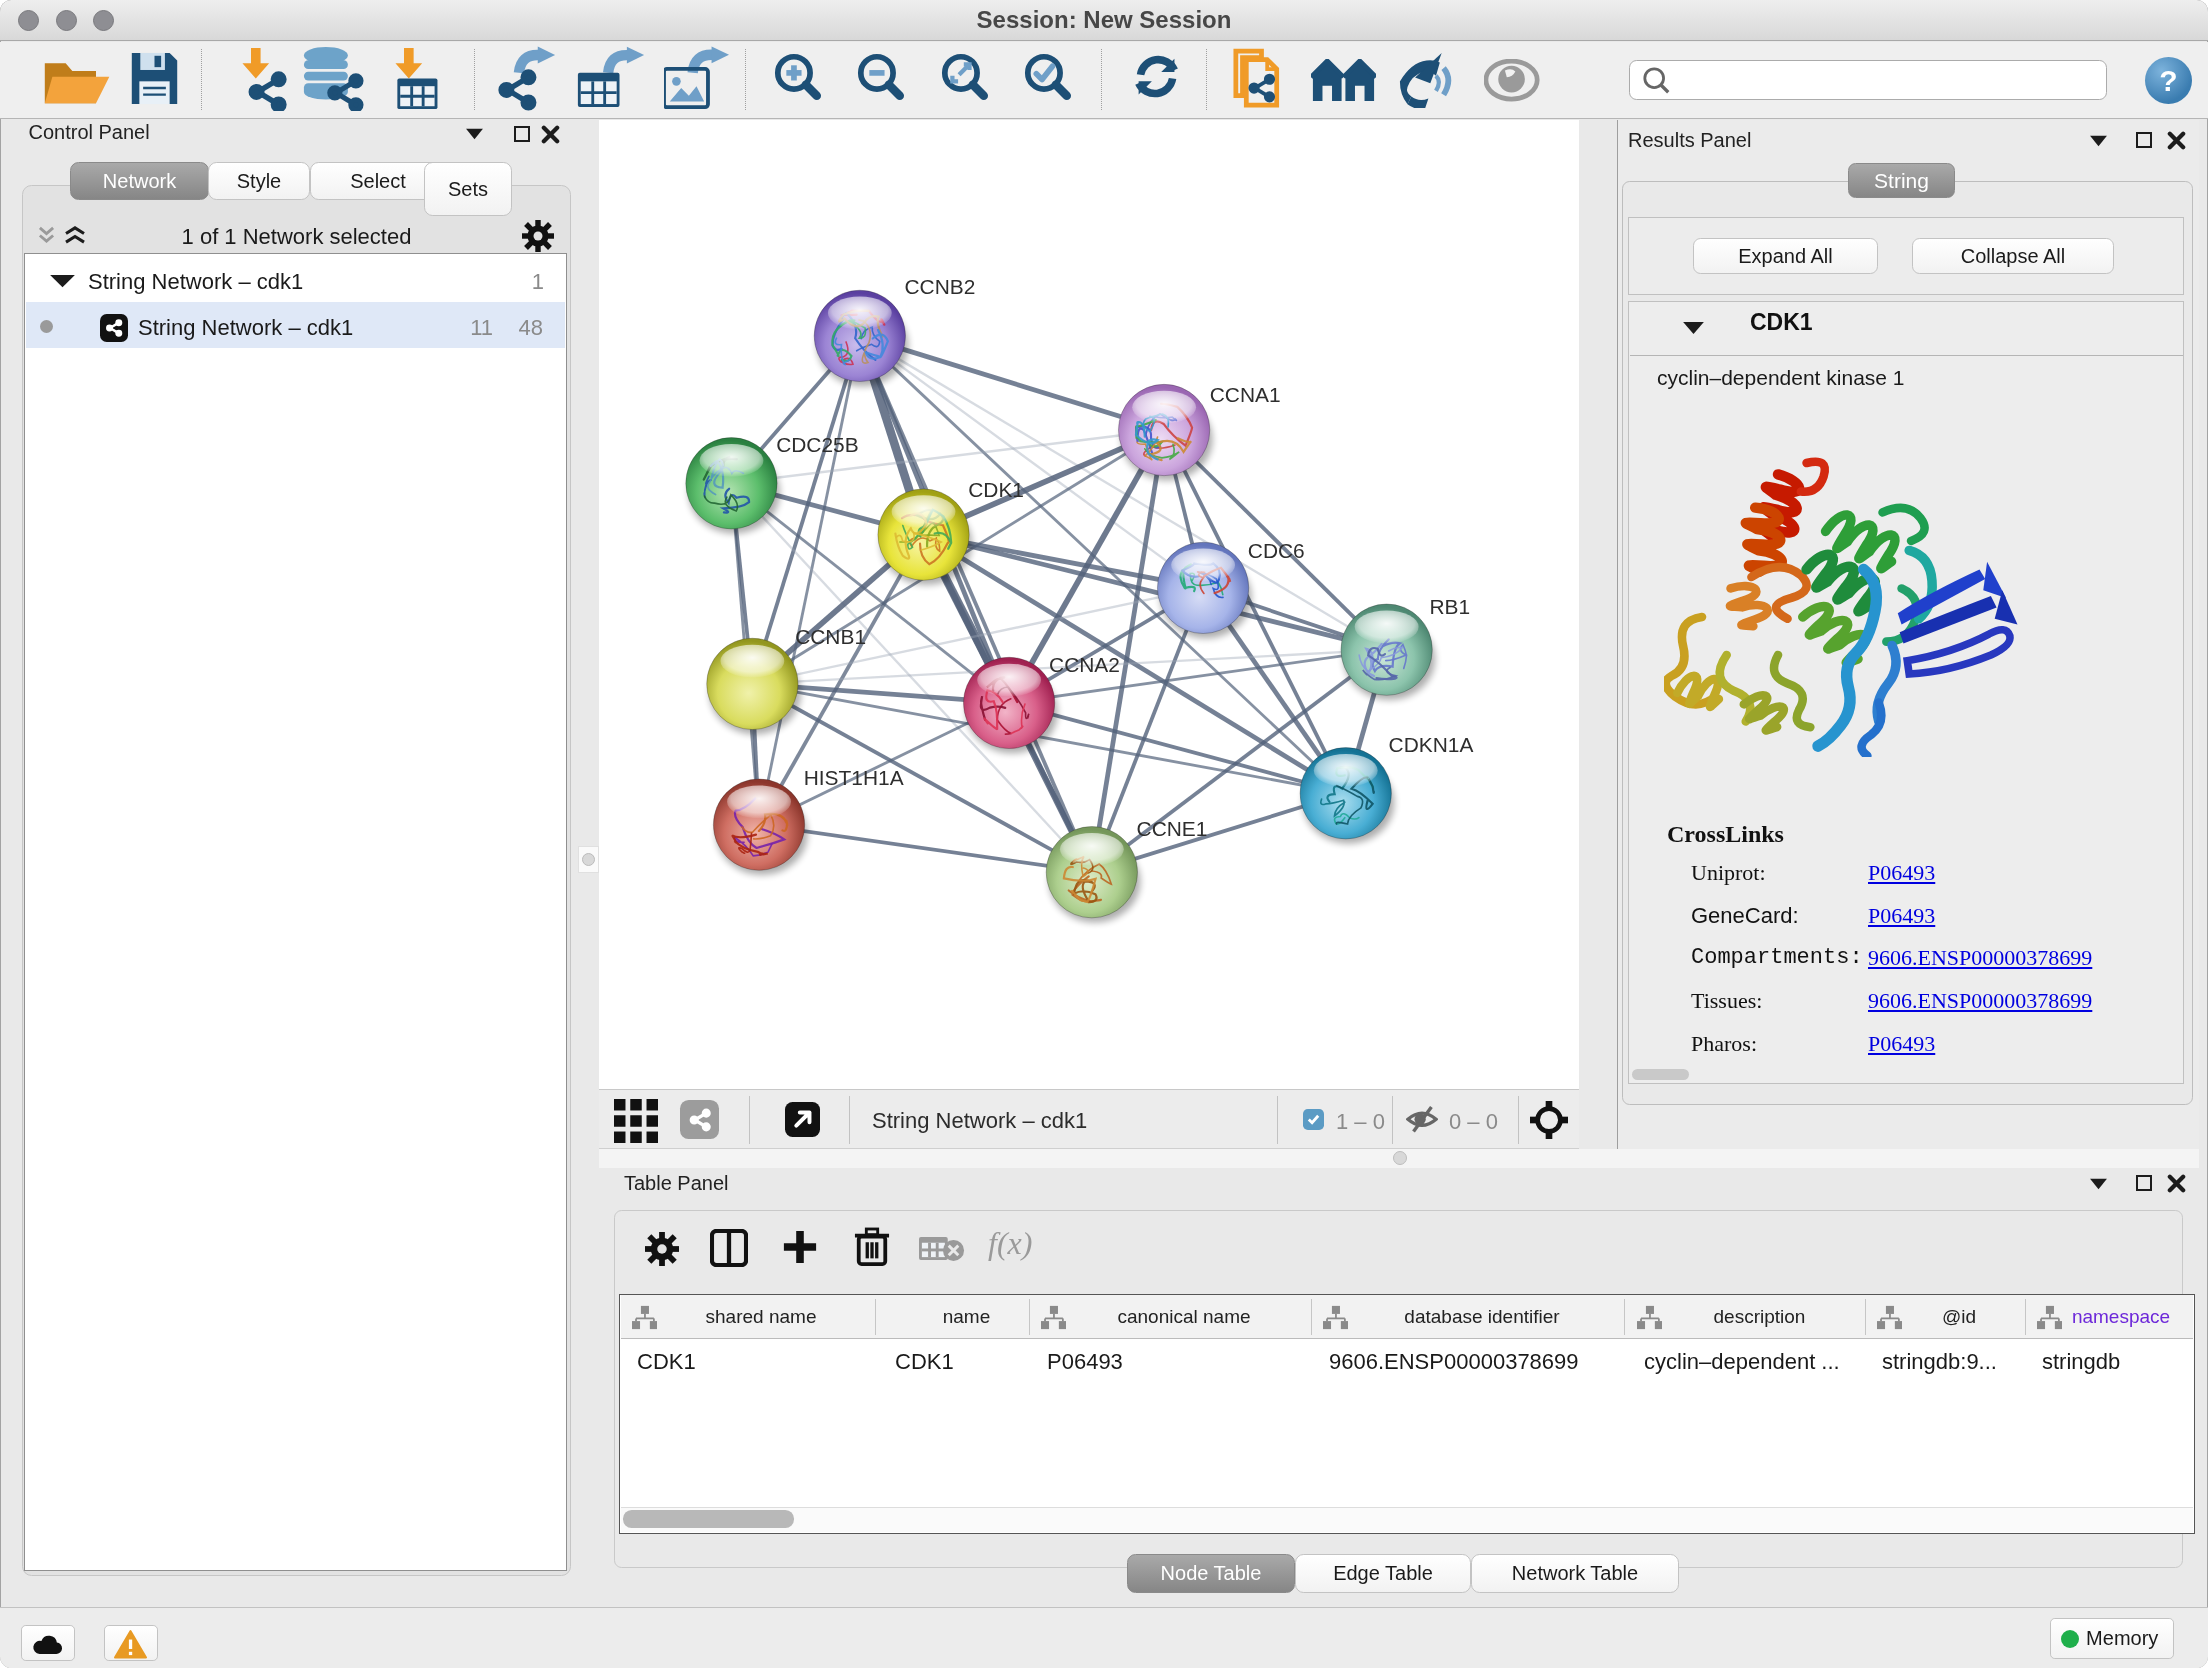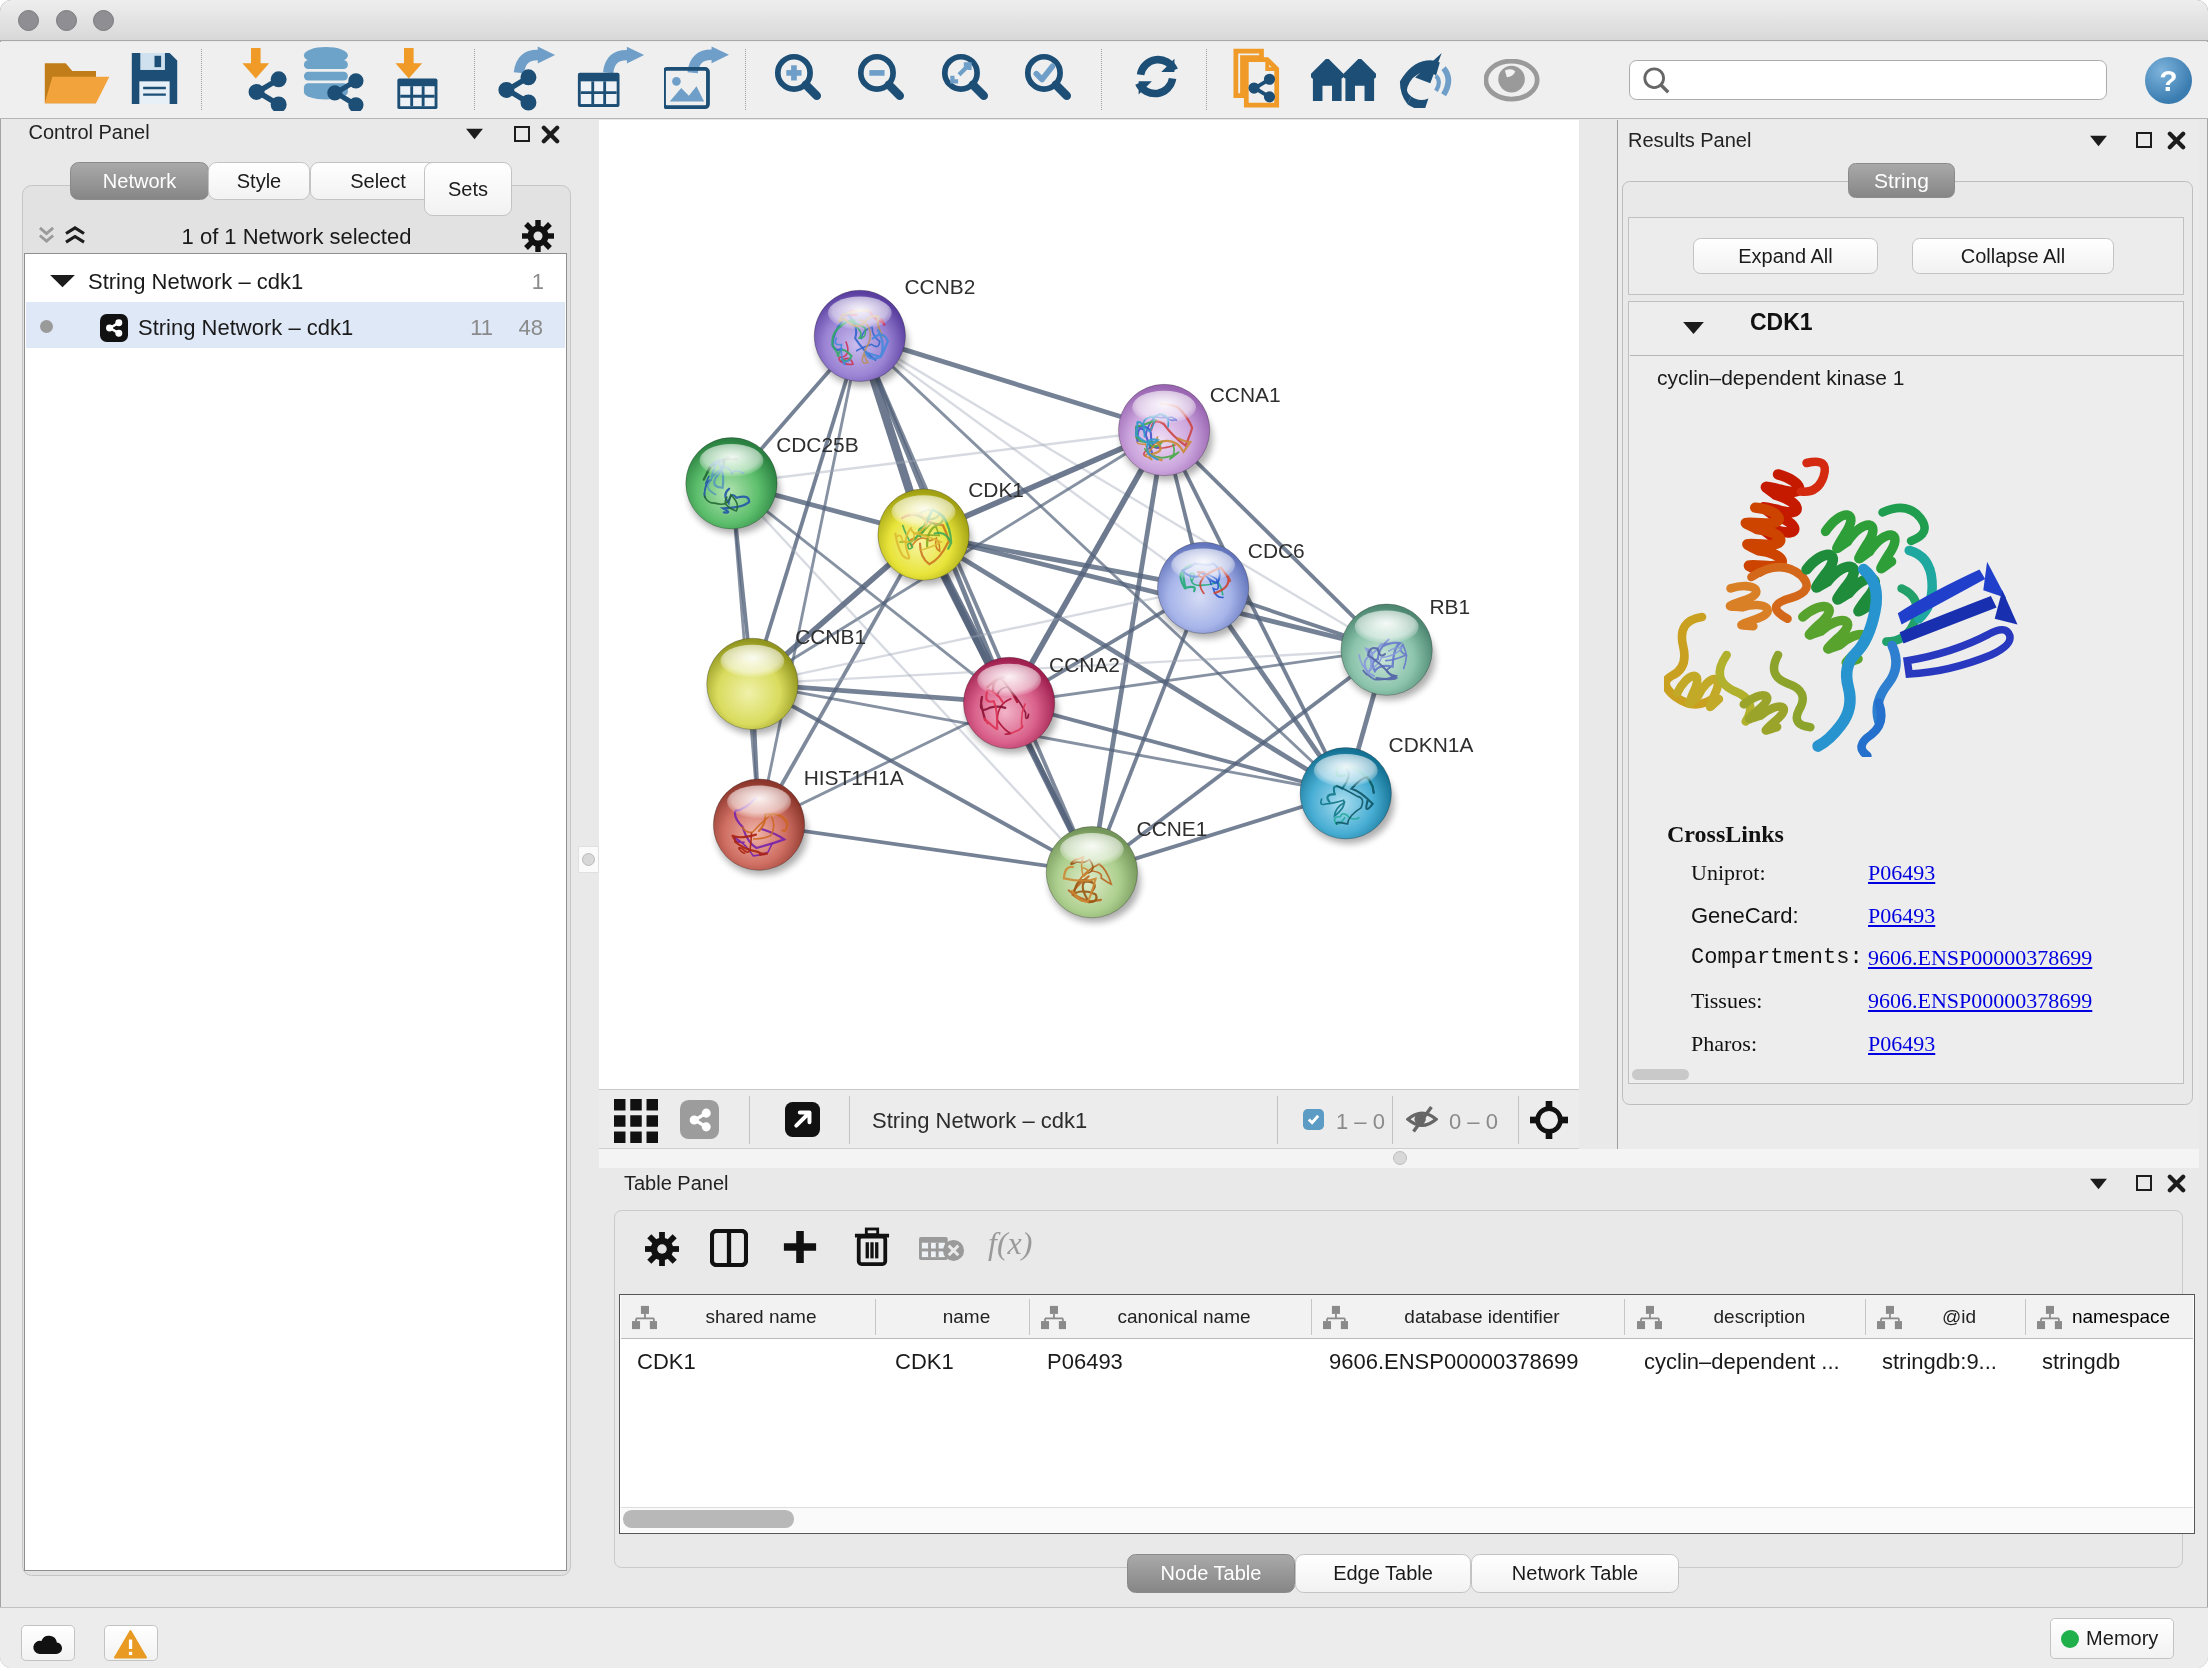--- a/index.html
+++ b/index.html
@@ -11,20 +11,21 @@
 .btn { position:absolute; background:linear-gradient(#ffffff,#f2f2f2); border:1.4px solid #c3c3c3; border-radius:7.6px;
   display:flex; align-items:center; justify-content:center; font-size:20px; color:#1a1a1a; }
 .tabsel { background:linear-gradient(#a9a9a9,#868686); color:#fff; border:1.4px solid #8a8a8a; }
 
 </style></head><body>
 <div class="window">
 <div class="abs" style="left:0;top:0;width:2208px;height:41px;background:linear-gradient(#eeeeee,#d8d8d8);border-bottom:1px solid #a8a8a8;border-radius:11.4px 11.4px 0 0"></div>
 <div class="abs" style="left:18px;top:9.5px;width:21px;height:21px;border-radius:50%;background:#8e8e93;border:1px solid #79797d"></div>
 <div class="abs" style="left:56px;top:9.5px;width:21px;height:21px;border-radius:50%;background:#8e8e93;border:1px solid #79797d"></div>
 <div class="abs" style="left:93px;top:9.5px;width:21px;height:21px;border-radius:50%;background:#8e8e93;border:1px solid #79797d"></div>
+<div class="abs" style="left:0;top:5.7px;width:2208px;text-align:center;font-size:24px;font-weight:bold;color:#474747">Session: New Session</div>
 <div class="abs" style="left:0;top:42px;width:2208px;height:77px;background:#efefef;border-bottom:1px solid #b5b5b5"></div>
 <div style="position:absolute;left:201px;top:49px;height:61px;border-left:1.9px dotted #9f9f9f"></div>
     <div style="position:absolute;left:474px;top:49px;height:61px;border-left:1.9px dotted #9f9f9f"></div>
     <div style="position:absolute;left:745px;top:49px;height:61px;border-left:1.9px dotted #9f9f9f"></div>
     <div style="position:absolute;left:1101px;top:49px;height:61px;border-left:1.9px dotted #9f9f9f"></div>
     <div style="position:absolute;left:1206px;top:49px;height:61px;border-left:1.9px dotted #9f9f9f"></div>
 <svg style="position:absolute;left:41px;top:50px" width="74" height="59" viewBox="0 0 78 62">
       <path d="M4,14 L26,14 L33,22 L58,22 L58,56 L4,56 Z" fill="#c07d1a"></path>
       <path d="M12,28 L72,28 L58,56 L4,56 Z" fill="#f3a33c"></path>
     </svg>
@@ -731,21 +732,21 @@
 <div class="abs" style="left:2025px;top:1299px;height:36px;border-left:1.4px solid #c6c6c6"></div>
 <svg style="position:absolute;left:2037px;top:1305px" width="25" height="25" viewBox="0 0 28 28">
       <rect x="10" y="1" width="9" height="9" fill="#8a8a8a"></rect>
       <line x1="14.5" y1="10" x2="14.5" y2="15" stroke="#8a8a8a" stroke-width="2"></line>
       <line x1="4.5" y1="15" x2="24.5" y2="15" stroke="#8a8a8a" stroke-width="2"></line>
       <line x1="4.5" y1="15" x2="4.5" y2="18" stroke="#8a8a8a" stroke-width="2"></line>
       <line x1="24.5" y1="15" x2="24.5" y2="18" stroke="#8a8a8a" stroke-width="2"></line>
       <rect x="0" y="18" width="9" height="9" fill="#8a8a8a"></rect>
       <rect x="20" y="18" width="9" height="9" fill="#8a8a8a"></rect>
     </svg>
-<div class="abs" style="left:2063px;top:1306px;width:116px;text-align:center;font-size:19px;color:#000000;overflow:hidden;white-space:nowrap">namespace</div>
+<div class="abs" style="left:2063px;top:1306px;width:116px;text-align:center;font-size:19px;color:#6d28d9;overflow:hidden;white-space:nowrap">namespace</div>
 <div class="abs t21" style="left:637px;top:1349px">CDK1</div>
 <div class="abs t21" style="left:895px;top:1349px">CDK1</div>
 <div class="abs t21" style="left:1047px;top:1349px">P06493</div>
 <div class="abs t21" style="left:1329px;top:1349px">9606.ENSP00000378699</div>
 <div class="abs t21" style="left:1644px;top:1349px">cyclin–dependent ...</div>
 <div class="abs t21" style="left:1882px;top:1349px">stringdb:9...</div>
 <div class="abs t21" style="left:2042px;top:1349px">stringdb</div>
 <div class="abs" style="left:621px;top:1507px;width:1572px;height:25px;background:#fafafa;border-top:1px solid #ddd"></div>
 <div class="abs" style="left:623px;top:1510px;width:171px;height:18px;background:#b8b8b8;border-radius:8.6px"></div>
 <div class="btn tabsel" style="left:1127px;top:1554px;width:168px;height:39px;border-radius:8.6px">Node Table</div>

